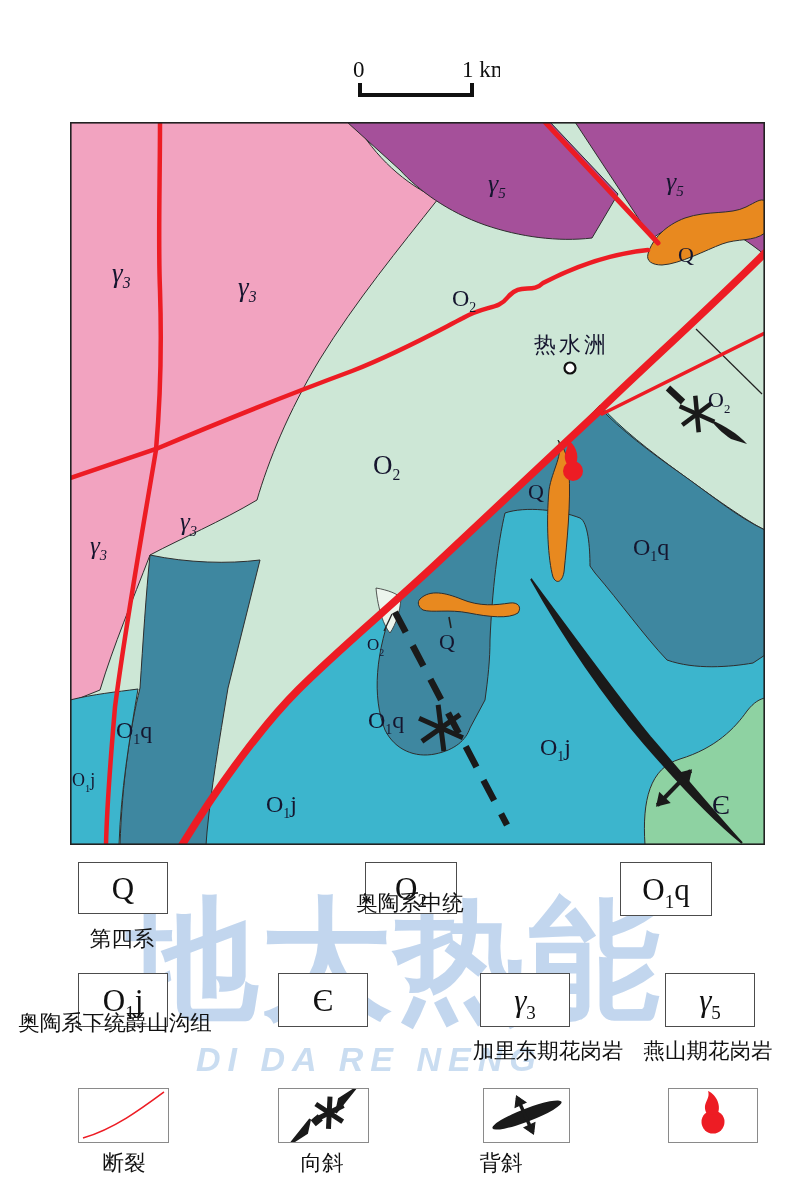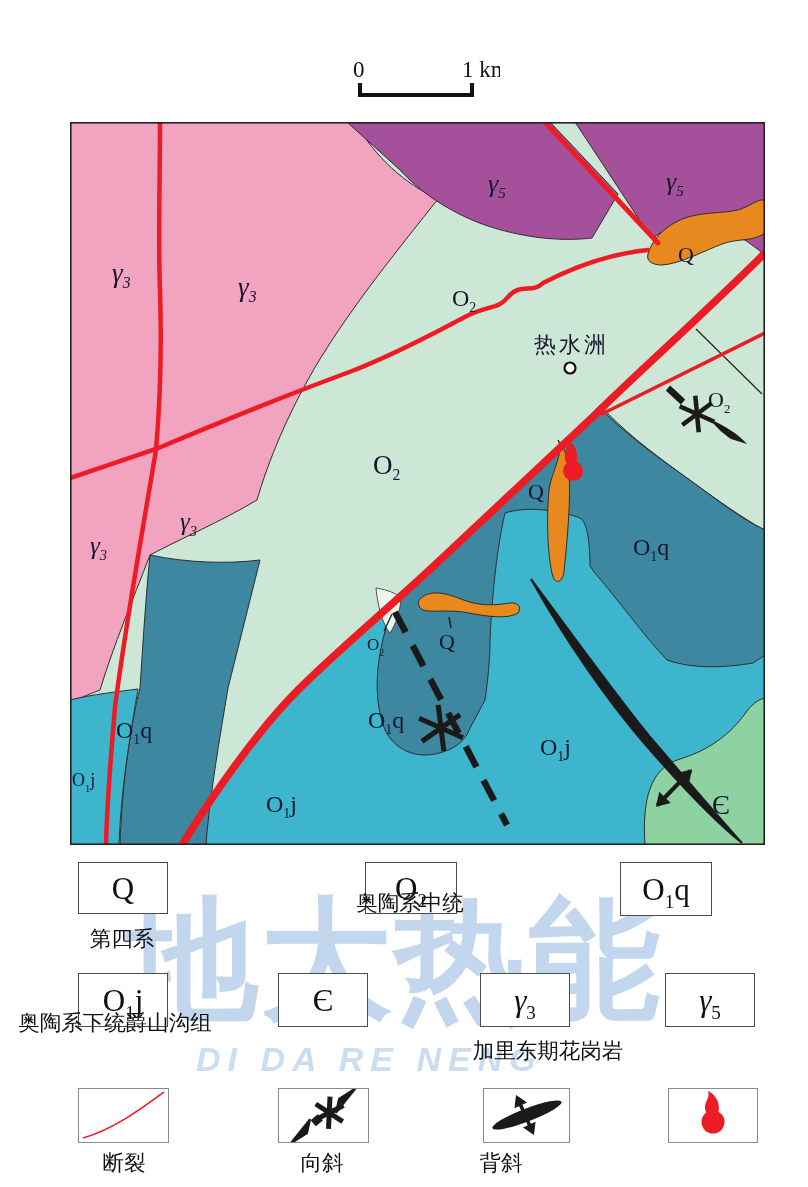--- a/index.html
+++ b/index.html
@@ -184,20 +184,21 @@
   </div>
 
   <div class="lbox" style="left:480px;top:973px;width:88px;height:52px;">
     <span class="sym"><span class="it">γ</span><span class="sub">3</span><span></span></span>
   </div>
   <div class="llabel" style="left:458px;top:1036px;width:180px;">加里东期花岗岩</div>
 
   <div class="lbox" style="left:665px;top:973px;width:88px;height:52px;">
     <span class="sym"><span class="it">γ</span><span class="sub">5</span><span></span></span>
   </div>
+  <div class="llabel" style="left:618px;top:1036px;width:180px;">燕山期花岗岩</div>
 
   <div class="symbox" style="left:78px;top:1088px;width:89px;height:53px;">
     <svg width="89" height="53" viewBox="0 0 89 53">
       <path d="M4,49 C35,40 62,20 85,3" fill="none" stroke-width="1.6" stroke="#ED1C24"></path>
     </svg>
   </div>
   <div class="llabel" style="left:74px;top:1148px;width:100px;">断裂</div>
 
   <div class="symbox" style="left:278px;top:1088px;width:89px;height:53px;">
     <svg width="89" height="53" viewBox="0 0 89 53">

